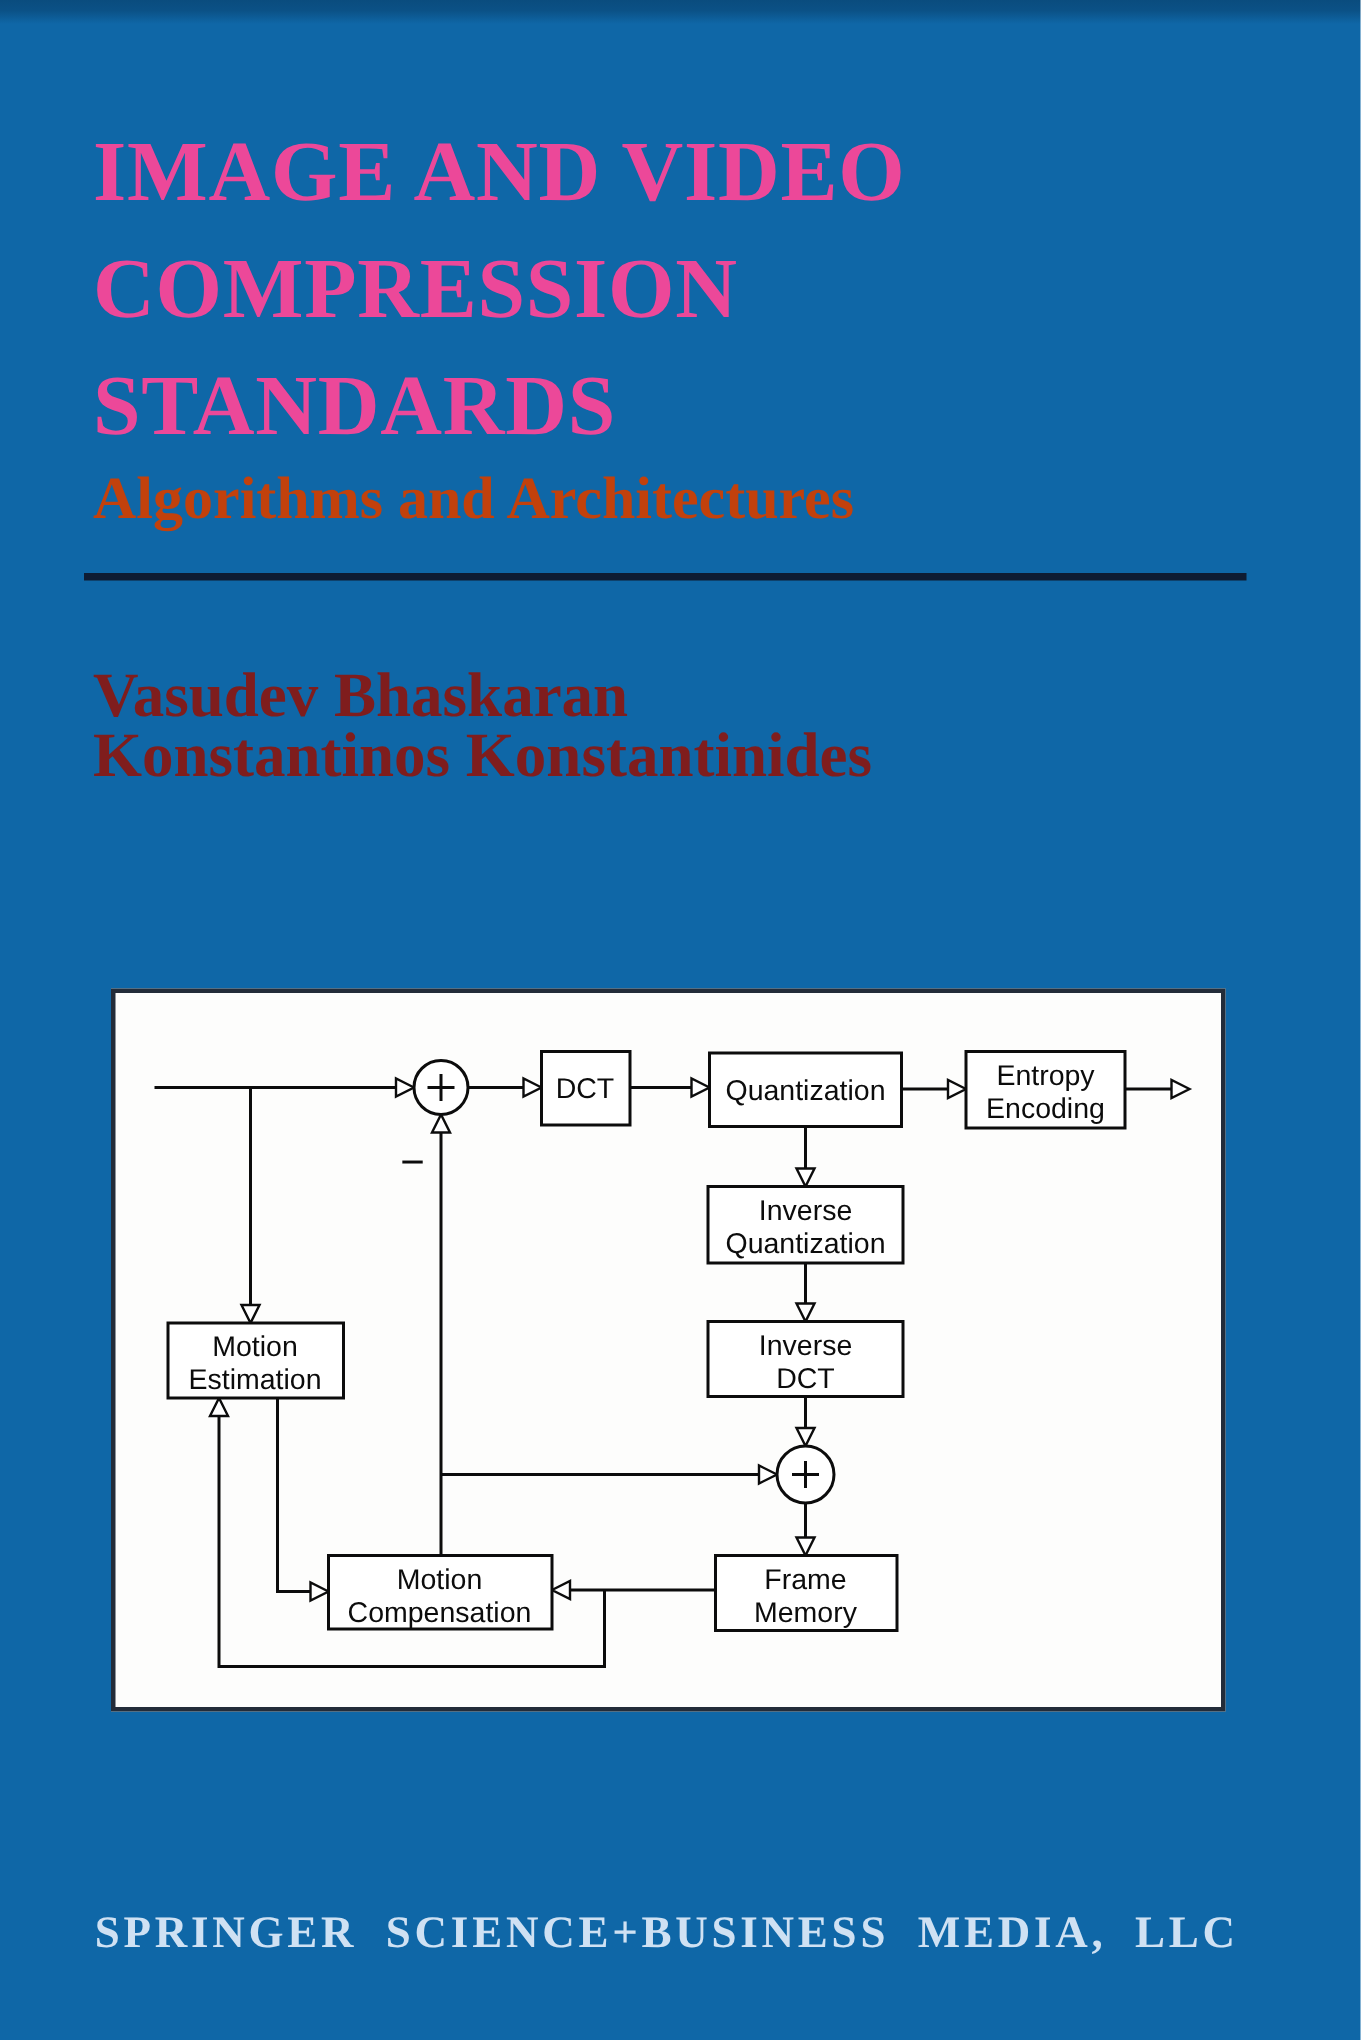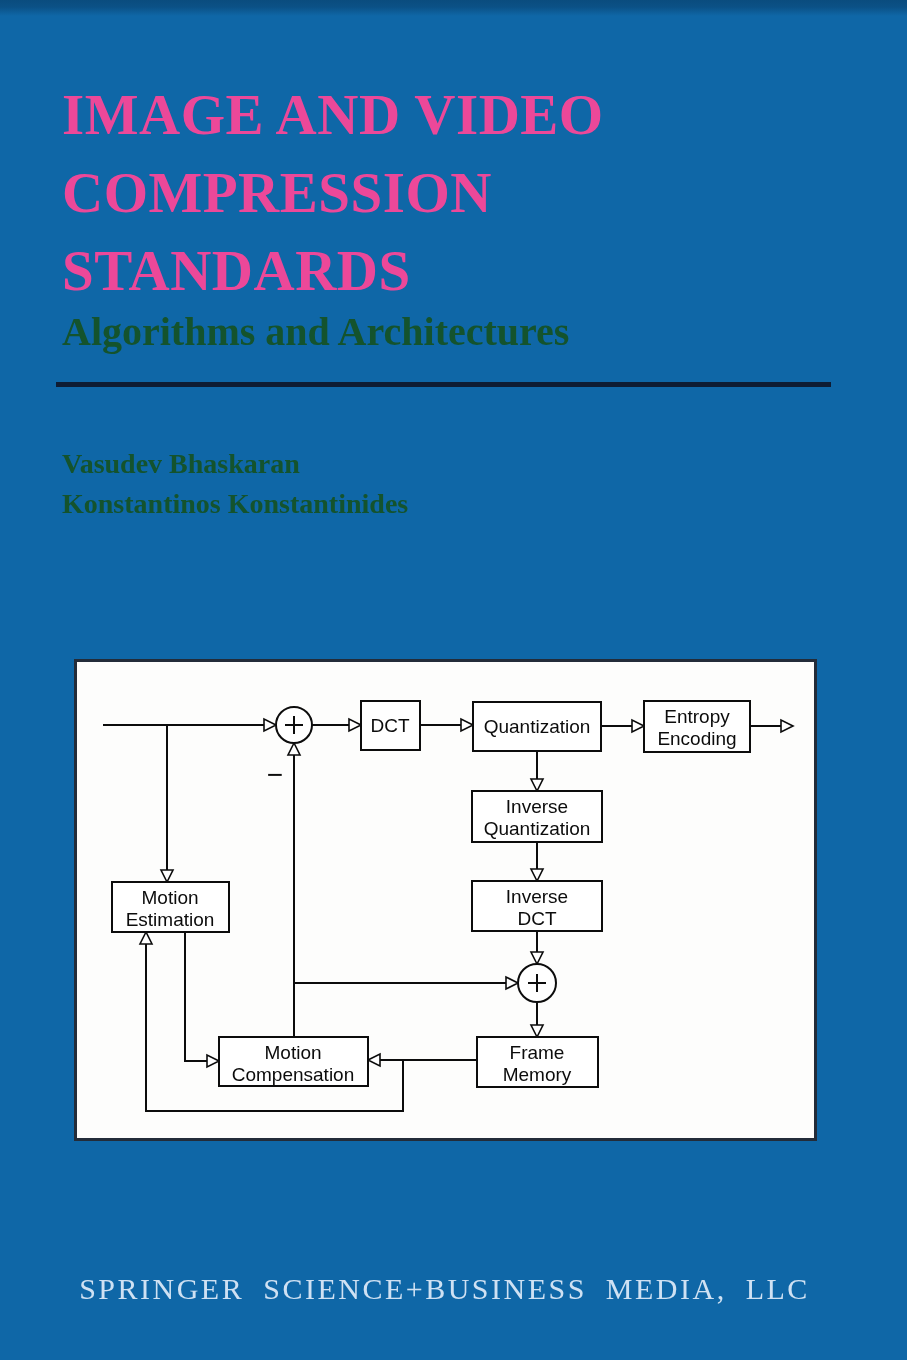--- a/index.html
+++ b/index.html
@@ -22,38 +22,38 @@
     font-size: 57px;
     line-height: 78px;
     font-weight: bold;
     letter-spacing: 0.5px;
     white-space: pre-line;
   }
   .subtitle {
     position: absolute;
     left: 62px;
     top: 308px;
-    color: #14532d;
+    color: #c2410c;
     font-size: 40px;
     font-weight: bold;
   }
   .rule {
     position: absolute;
     left: 56px;
     top: 382px;
     width: 775px;
     height: 5px;
     background: #0e1c33;
   }
   .authors {
     position: absolute;
     left: 62px;
     top: 444px;
-    color: #14532d;
-    font-size: 28px;
+    color: #7f1d1d;
+    font-size: 42px;
     line-height: 40px;
     font-weight: bold;
     white-space: pre-line;
   }
   .panel {
     position: absolute;
     left: 74px;
     top: 659px;
     width: 743px;
     height: 482px;
@@ -63,21 +63,21 @@
   }
   .panel svg { display: block; }
   .publisher {
     position: absolute;
     left: 0;
     top: 1272px;
     width: 889px;
     text-align: center;
     color: #cfe1f3;
     font-size: 30px;
-    font-weight: 400;
+    font-weight: 700;
     letter-spacing: 2.5px;
     word-spacing: 9px;
     white-space: nowrap;
   }
   .blk { fill: #ffffff; stroke: #0c0c0c; stroke-width: 2; }
   .wire { stroke: #0c0c0c; stroke-width: 2; fill: none; }
   .ah { fill: #ffffff; stroke: #0c0c0c; stroke-width: 1.6; stroke-linejoin: miter; }
   .lbl {
     font-family: "Liberation Sans", sans-serif;
     font-size: 19px;

